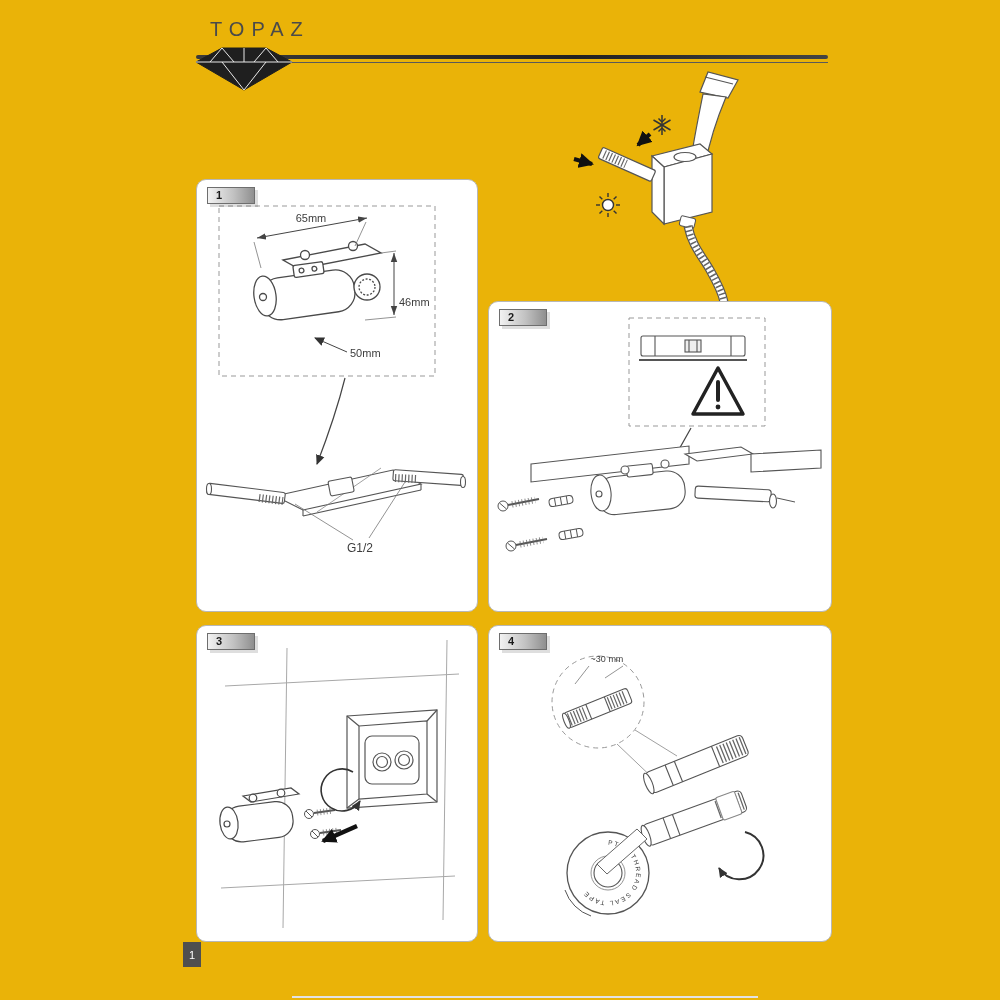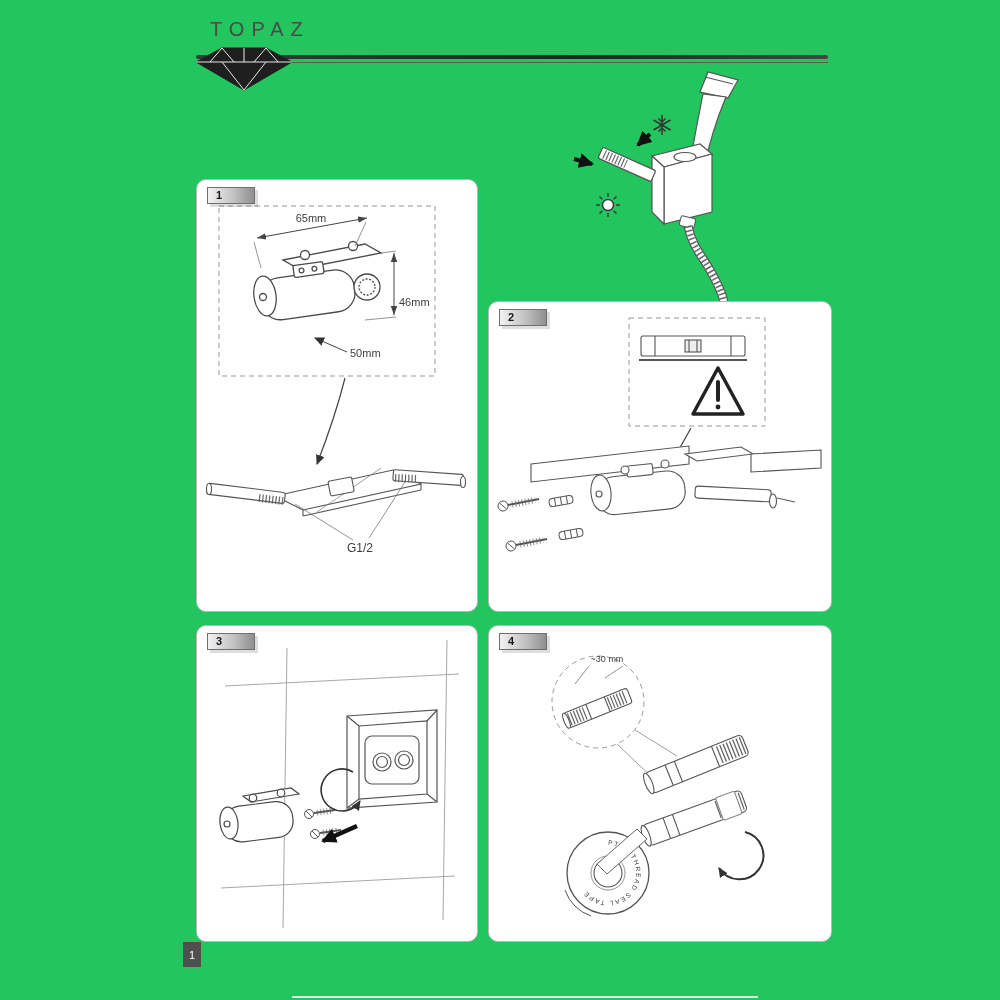--- a/index.html
+++ b/index.html
@@ -1,16 +1,16 @@
 <!DOCTYPE html>
 <html><head>
 <meta charset="utf-8">
 <style>
   html,body{margin:0;padding:0;background:#ffffff;}
-  .page{position:relative;width:1000px;height:1000px;background:#22c55e;overflow:hidden;
+  .page{position:relative;width:1000px;height:1000px;background:#eab308;overflow:hidden;
         font-family:"Liberation Sans",sans-serif;color:#333;}
   .brand{position:absolute;left:210px;top:18px;font-size:20px;letter-spacing:7px;
          color:#4a4a4a;font-weight:400;}
   .rule-thick{position:absolute;left:196px;top:55px;width:632px;height:3.5px;
               background:linear-gradient(90deg,#3a3a3a,#222 60%,#444);border-radius:2px;}
   .rule-thin{position:absolute;left:196px;top:61.5px;width:632px;height:1.5px;background:#5a5a5a;}
   .panel{position:absolute;background:#fff;border:1px solid #b7b7b7;border-radius:10px;}
   .panel1{left:196px;top:179px;width:280px;height:431px;}
   .panel2{left:488px;top:301px;width:342px;height:309px;}
   .panel3{left:196px;top:625px;width:280px;height:315px;}

